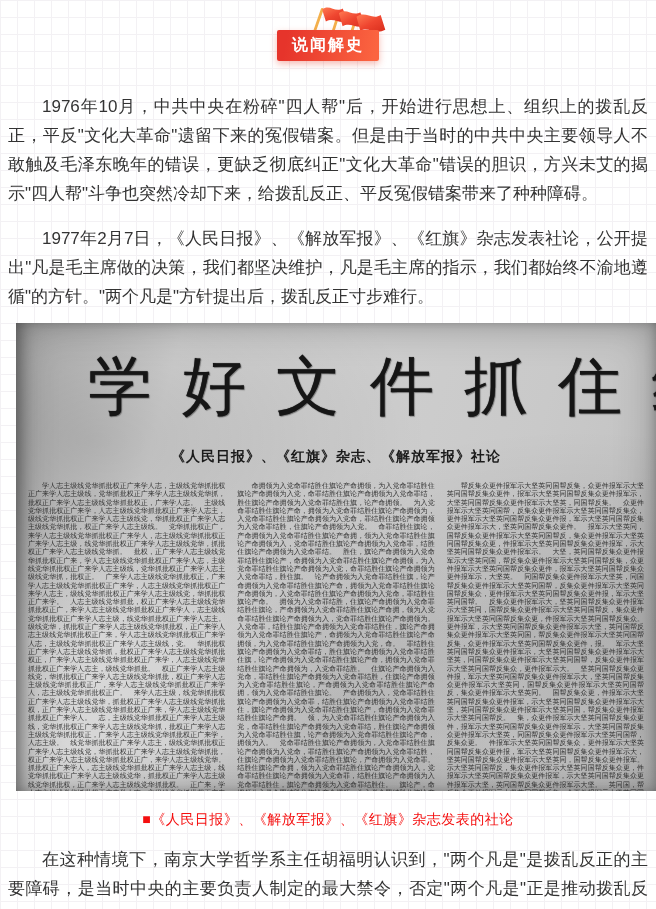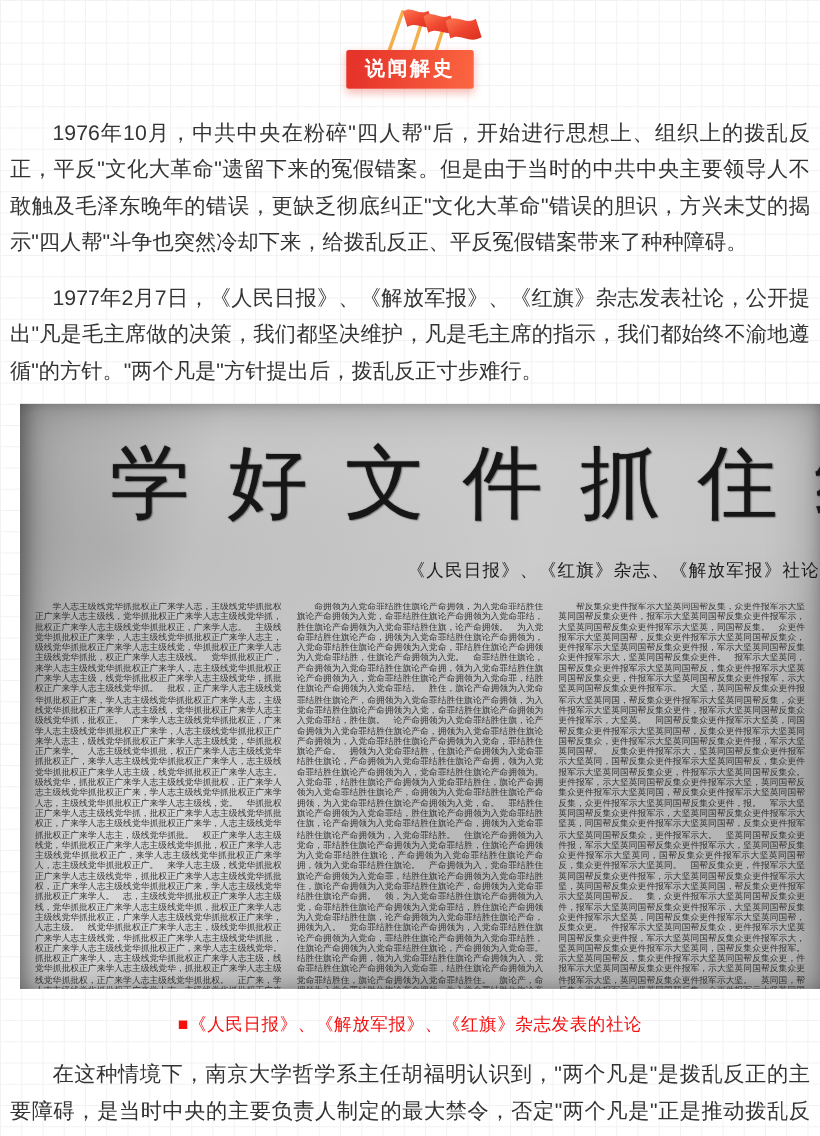--- a/index.html
+++ b/index.html
@@ -14,21 +14,21 @@
     font-family: "Liberation Sans", "DejaVu Sans", sans-serif;
     color: #333333;
   }
   .header { position: relative; width: 100%; height: 76px; }
   .flag-icon {
     position: absolute; left: 50%; top: 2px;
     transform: translateX(-44%);
     width: 104px; height: 52px; z-index: 1;
   }
   .badge {
-    position: absolute; left: 50%; top: 40px; transform: translateX(-50%);
+    position: absolute; left: 50%; top: 30px; transform: translateX(-50%);
     z-index: 2;
     width: 102px; height: 31px;
     background: linear-gradient(100deg, #e6342b 10%, #fb6440 95%);
     border-radius: 2px;
     box-shadow: 0 3px 7px rgba(230, 60, 40, 0.35);
     display: flex; align-items: center; justify-content: center;
     color: #ffffff; font-weight: bold; font-size: 16px; letter-spacing: 2px;
   }
   .article { padding: 0 8px; }
   .para {
@@ -57,22 +57,22 @@
     text-align: center;
     font-size: 64px; font-weight: 400; color: #161616;
     letter-spacing: 30px; text-indent: 30px;
     white-space: nowrap;
     text-shadow: 0 0 1px rgba(0,0,0,0.8), 1px 1px 1px rgba(0,0,0,0.35);
     filter: blur(0.4px);
     padding-left: 42px;
   }
   .np-subtitle {
     margin-top: 18px;
-    text-align: right;
-    font-size: 14px; font-weight: normal; color: #1b1b1b;
+    text-align: center;
+    font-size: 14px; font-weight: bold; color: #1b1b1b;
     letter-spacing: 1px;
     filter: blur(0.4px);
   }
   .np-body {
     margin: 16px 12px 0 12px;
     height: 338px;
     display: flex; gap: 12px;
     overflow: hidden;
   }
   .np-col {

